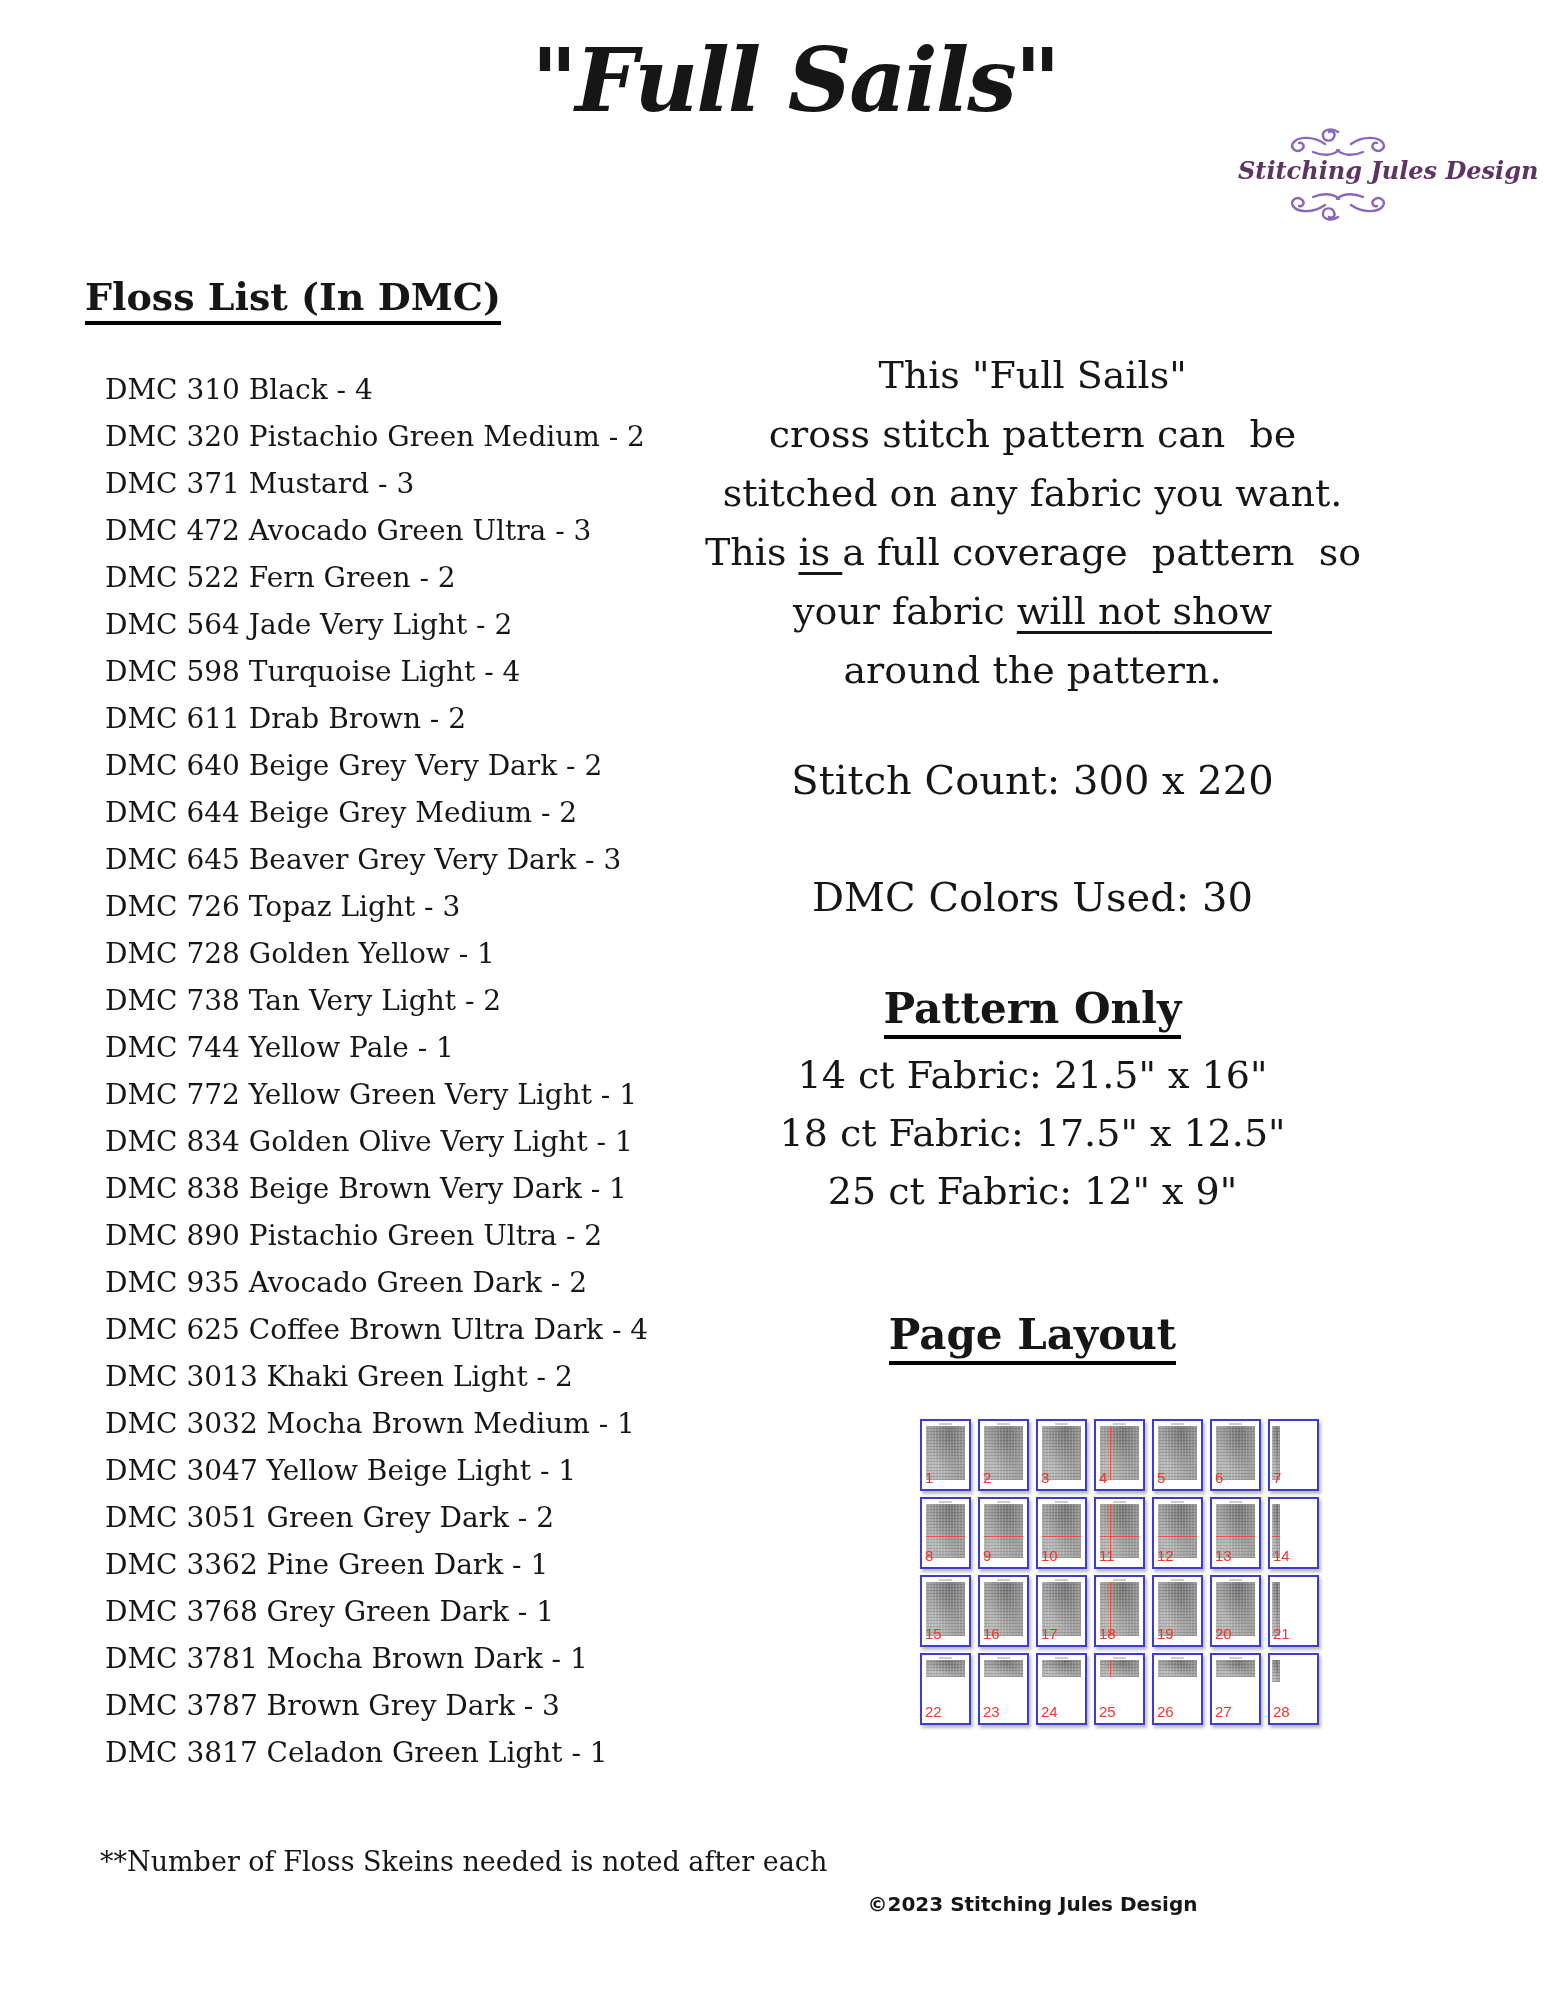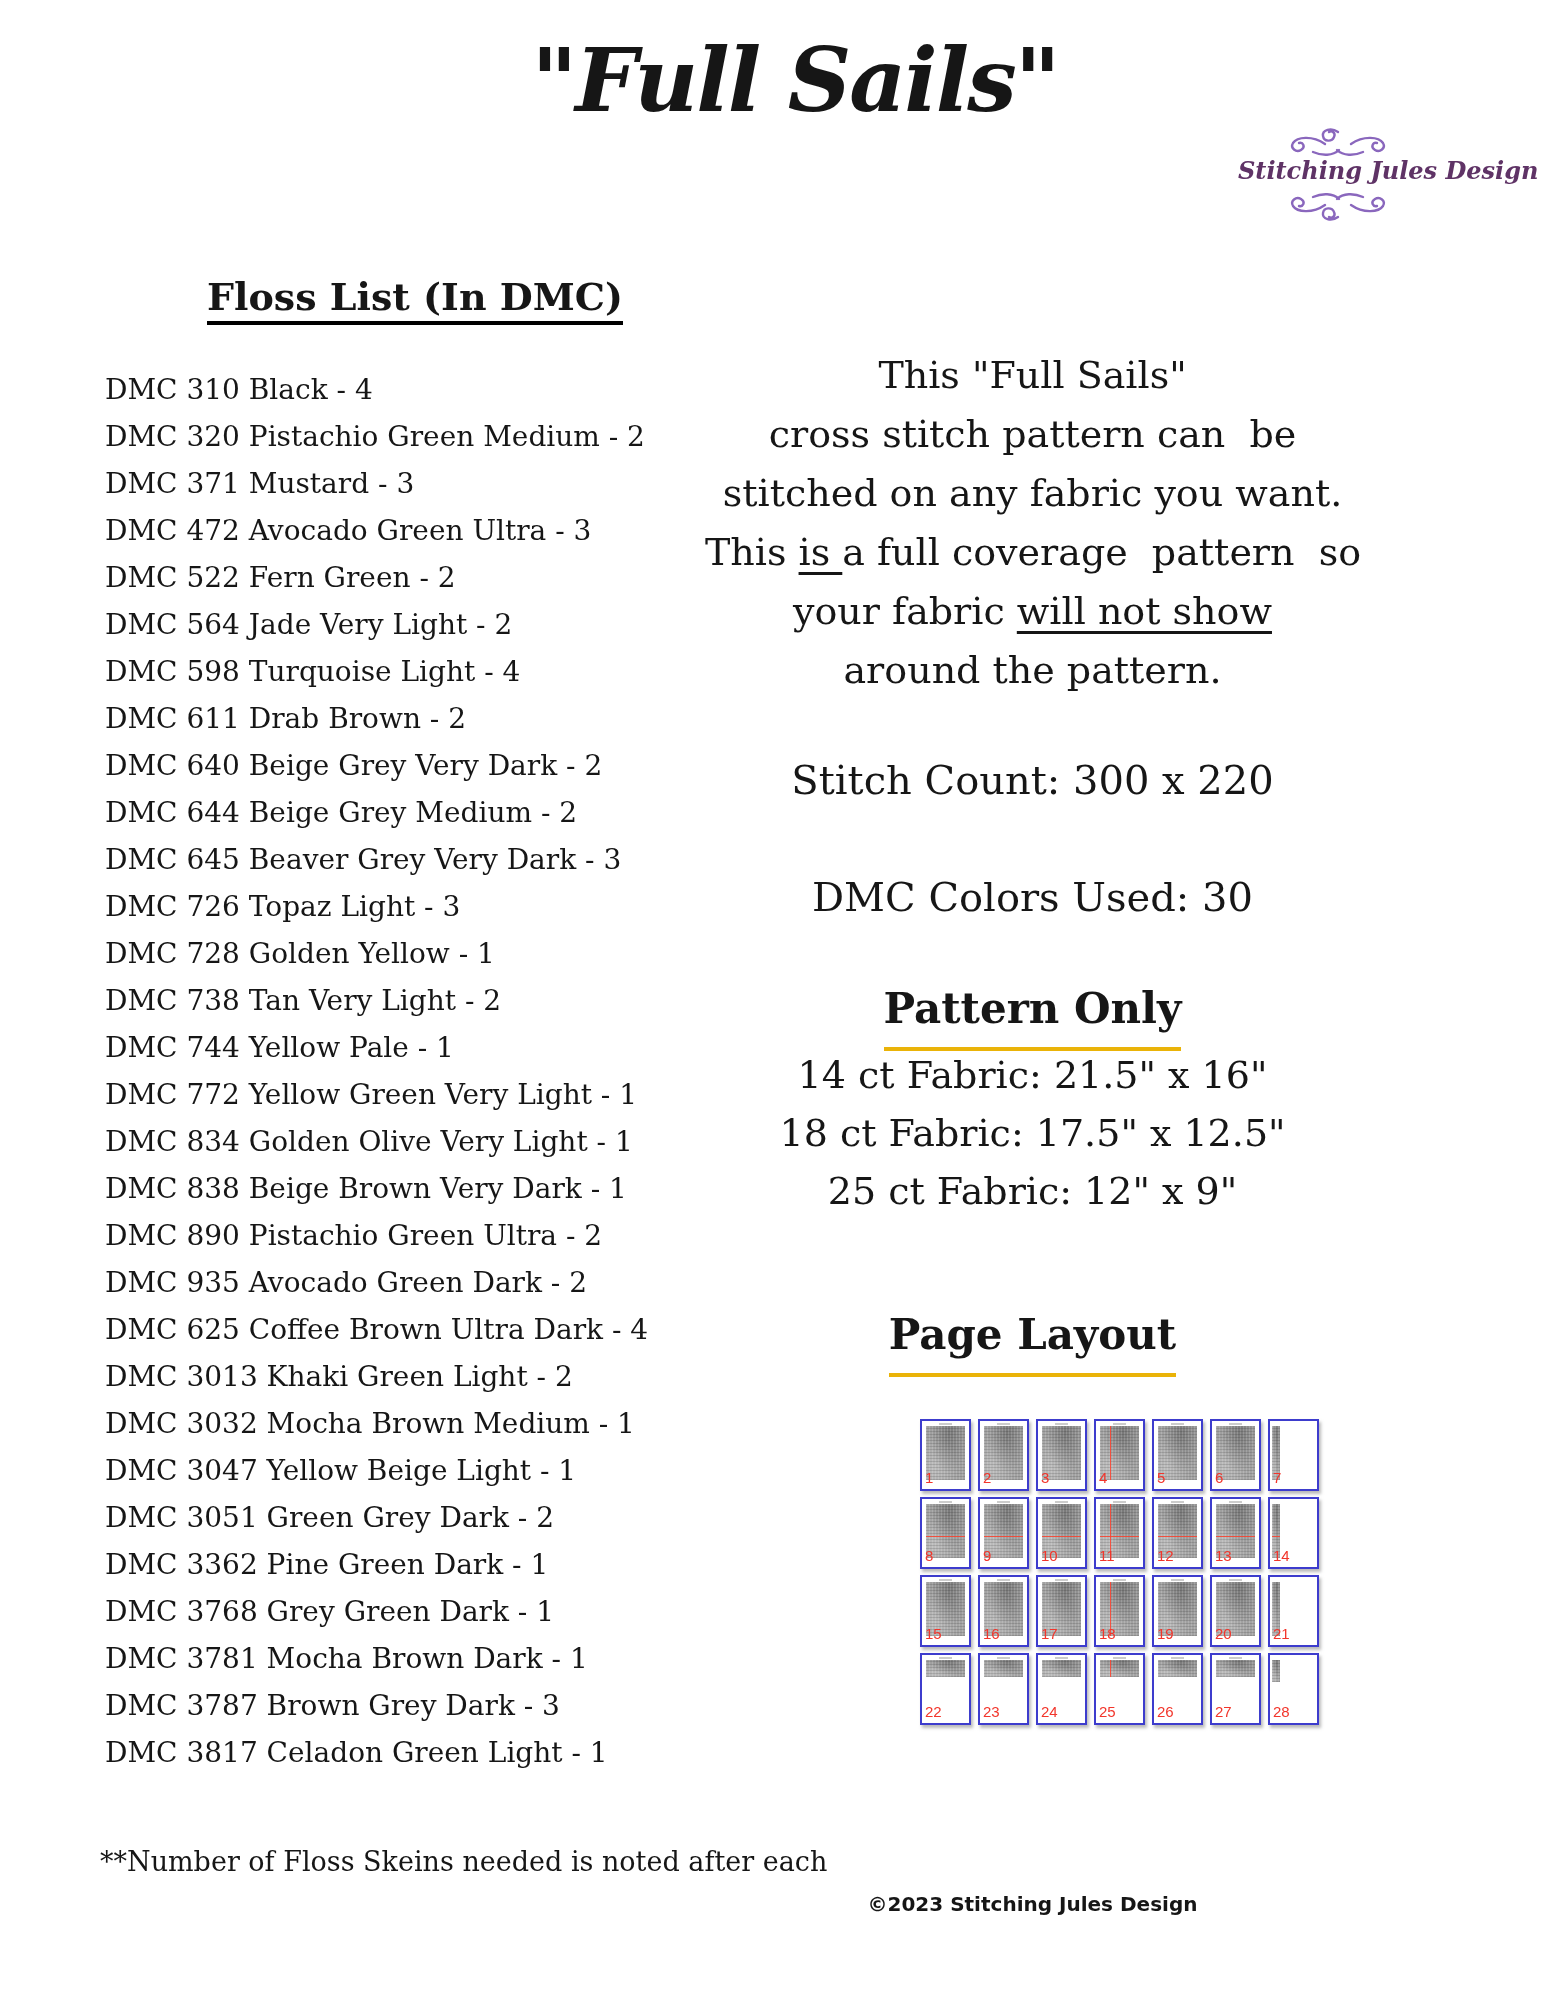--- a/index.html
+++ b/index.html
@@ -34,40 +34,40 @@
   .logo .flip{transform:scaleY(-1);}
   .logo .brand-name{
     display:block;margin:1px 0 8px 0;
     font-size:24px;font-weight:700;font-style:italic;
     color:var(--brand-purple);
     white-space:nowrap;
   }
 
   
   .floss-heading{
-    top:274px;left:85px;width:660px;text-align:center;
+    top:274px;left:85px;width:660px;
     font-size:38px;font-weight:700;
   }
   .floss-heading span{border-bottom:4px solid #000;padding-bottom:2px;}
   .floss-list{top:366px;left:105px;font-size:28px;line-height:47px;}
   .floss-item{white-space:nowrap;}
   .footnote{
     top:1838px;left:100px;
     font-size:27px;line-height:48px;
   }
 
   
   .right-col{top:0;left:705px;width:655px;height:2000px;text-align:center;}
   .description{position:absolute;top:346px;width:100%;font-size:38px;line-height:59px;}
   .desc-line{white-space:nowrap;}
   .u{text-decoration:underline;text-decoration-thickness:3px;text-underline-offset:7px;}
   .stitch-count{position:absolute;top:757px;width:100%;font-size:40px;}
   .colors-used{position:absolute;top:874px;width:100%;font-size:40px;}
   .po-heading{position:absolute;top:984px;width:100%;font-size:42px;font-weight:700;}
-  .po-heading span,.pl-heading span{border-bottom:4px solid #eab308;padding-bottom:14px;margin-top:11px;}
+  .po-heading span,.pl-heading span{border-bottom:4px solid #000000;padding-bottom:2px;margin-top:11px;}
   .sizes{position:absolute;top:1046px;width:100%;font-size:38px;line-height:58px;}
   .pl-heading{position:absolute;top:1310px;width:100%;font-size:42px;font-weight:700;}
   .copyright{
     position:absolute;top:1892px;width:100%;
     font-family:"DejaVu Sans", sans-serif;
     font-size:20px;font-weight:700;
   }
 
   
   .grid{

